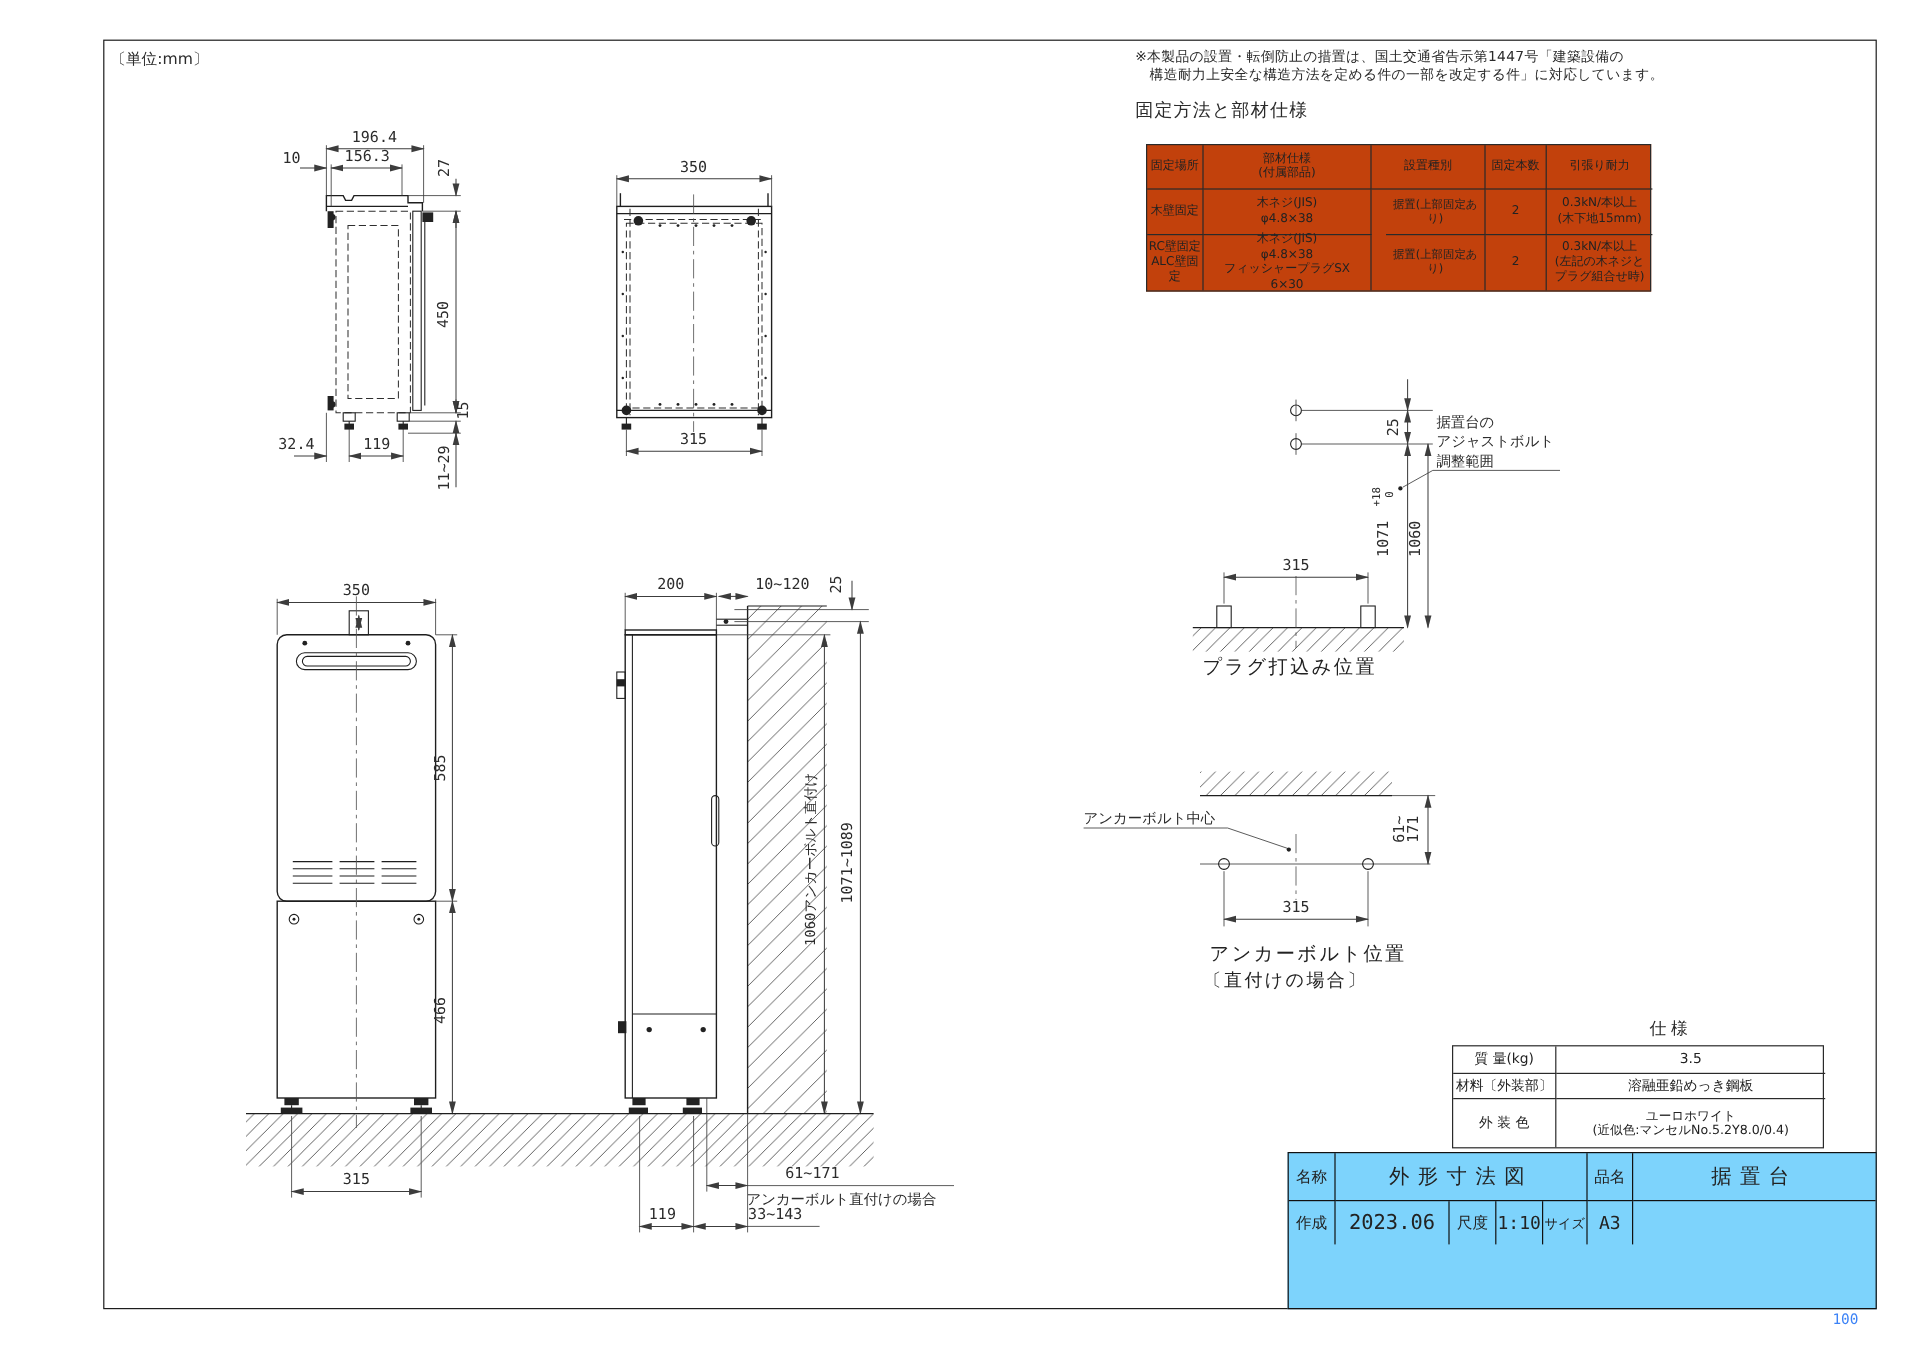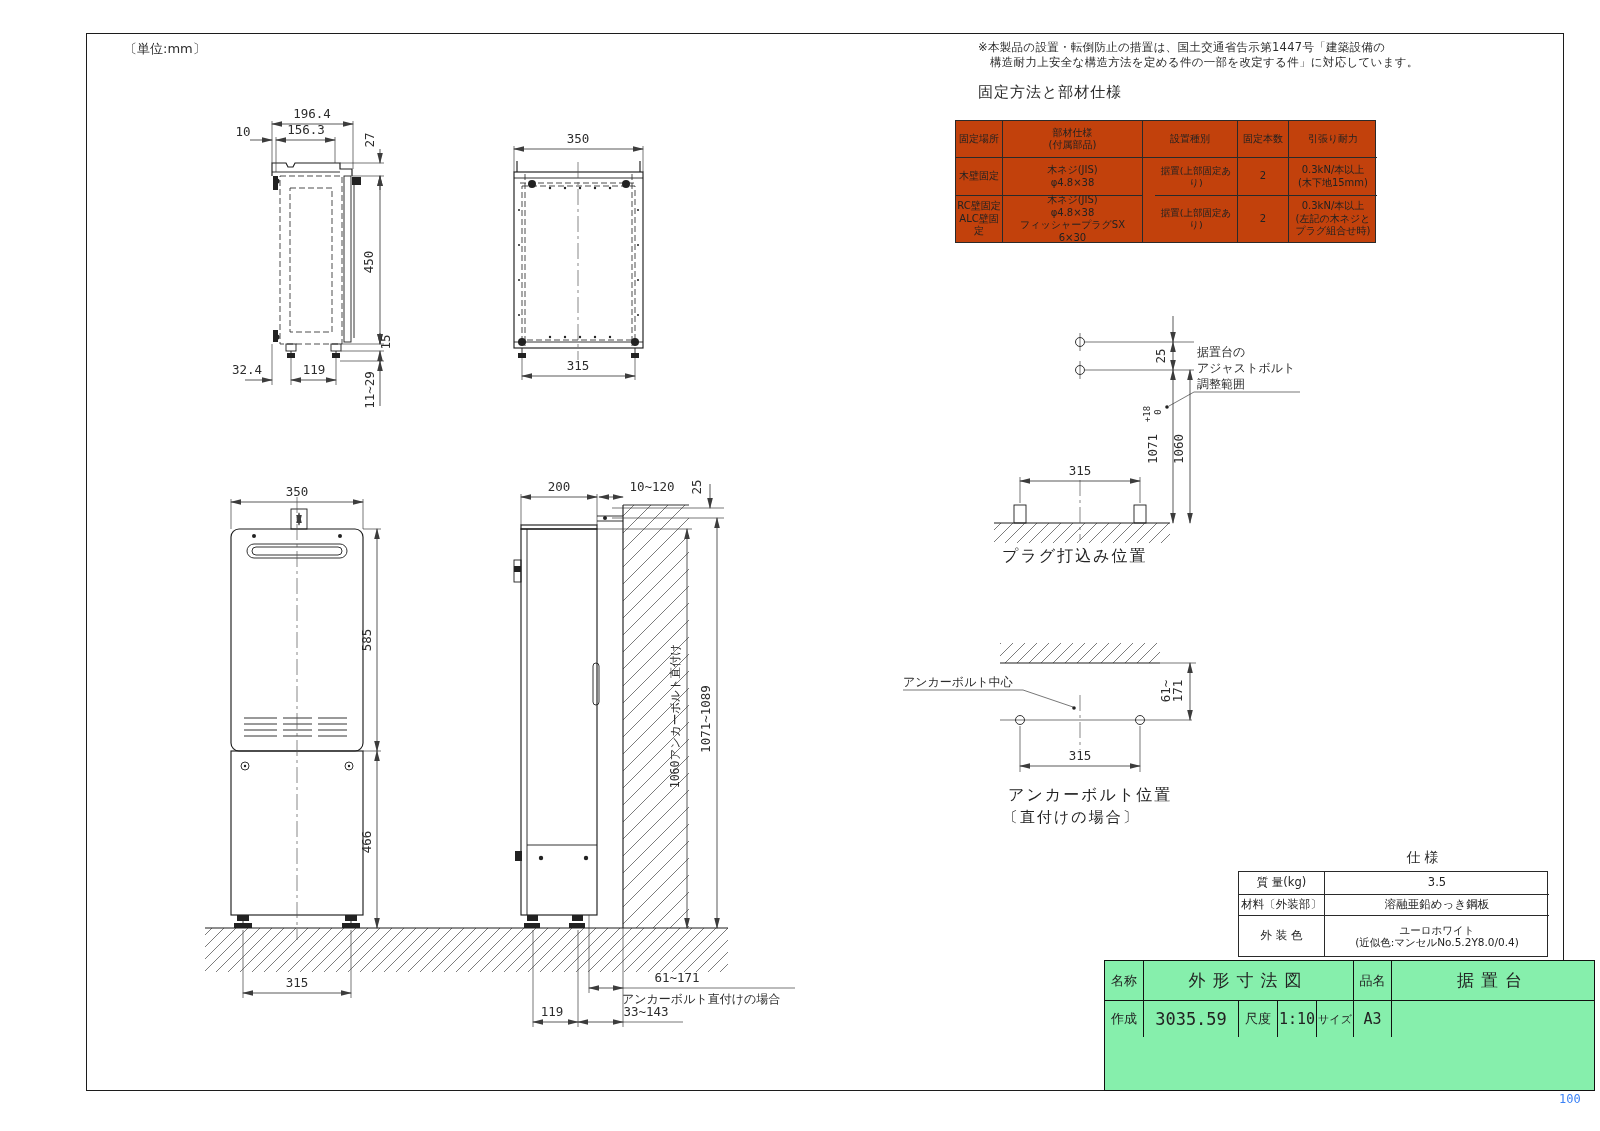--- a/index.html
+++ b/index.html
@@ -2,47 +2,47 @@
 <html><head>
 <meta charset="utf-8">
 <style>
   html,body{margin:0;padding:0;background:#fff;}
   #canvas{position:relative;width:1600px;height:1131px;background:#ffffff;overflow:hidden;
           font-family:"DejaVu Sans",sans-serif;color:#222;}
   #frame{position:absolute;left:86px;top:33px;width:1478px;height:1058px;
          border:1.6px solid #1c1c1c;box-sizing:border-box;}
   #dwg{position:absolute;left:0;top:0;width:1600px;height:1131px;z-index:1;pointer-events:none;}
   .abs{position:absolute;z-index:2;}
-  .cadtext{font-family:"DejaVu Sans","DejaVu Sans Mono",sans-serif;color:#2b2b2b;margin-left:32px;}
+  .cadtext{font-family:"DejaVu Sans","DejaVu Sans Mono",sans-serif;color:#2b2b2b;}
   
   #fixtable{left:955px;top:120px;width:421px;display:grid;
             grid-template-columns:47px 140px 95px 51px 88px;
             grid-template-rows:37px 38px 46px;
             border:1.3px solid #2a2a2a;box-sizing:border-box;background:#c2410c;}
   #fixtable .c{border-right:1px solid #2a2a2a;border-bottom:1px solid #2a2a2a;
                display:flex;align-items:center;justify-content:center;text-align:center;
                font-size:10px;line-height:1.25;white-space:pre-line;box-sizing:border-box;padding:1px;}
   #fixtable .c.last{border-right:none;}
   #fixtable .c.bot{border-bottom:none;}
   #fixtable .c.sm{font-size:9.5px;margin-left:12px;}
   
   #spectitle{left:1238px;top:849px;width:309px;text-align:center;font-size:14px;letter-spacing:4px;}
-  #spectable{left:1238px;top:871px;width:310px;display:grid;
+  #spectable{left:1210px;top:871px;width:310px;display:grid;
              grid-template-columns:86px 224px;grid-template-rows:23px 21px:40px;
              grid-template-rows:23px 21px 40px;
              border:1.3px solid #2a2a2a;box-sizing:border-box;background:#fff;}
   #spectable .c{border-right:1px solid #2a2a2a;border-bottom:1px solid #2a2a2a;
                 display:flex;align-items:center;justify-content:center;text-align:center;
                 font-size:11.5px;line-height:1.15;white-space:pre-line;box-sizing:border-box;}
   #spectable .c.last{border-right:none;}
   #spectable .c.bot{border-bottom:none;}
   #spectable .c.small{font-size:10.5px;}
   
   #tblock{left:1073px;top:960px;width:491px;height:131px;border:1.8px solid #111;
-          box-sizing:border-box;background:#86efac;display:flex;flex-direction:column;margin-left:31px;}
+          box-sizing:border-box;background:#7dd3fc;display:flex;flex-direction:column;}
   #tblock .row{display:flex;box-sizing:border-box;}
   #tblock .cell{border-right:1.2px solid #111;border-bottom:1.2px solid #111;
                 display:flex;align-items:center;justify-content:center;
                 box-sizing:border-box;text-align:center;}
   #tblock .cell.last{border-right:none;}
   #tblock .rlast .cell{border-bottom:none;}
   .lab{font-size:13px;}
   .big{font-size:17px;letter-spacing:7px;}
   .mdl{font-size:20px;font-family:"DejaVu Sans Mono","DejaVu Sans",monospace;letter-spacing:1px;}
   .co{font-size:25px;font-weight:bold;letter-spacing:1px;}
@@ -407,21 +407,21 @@
 
   <div class="abs" id="tblock">
     <div class="row" style="height:40px">
       <div class="cell lab" style="width:39px">名称</div>
       <div class="cell big" style="width:210px">外形寸法図</div>
       <div class="cell lab" style="width:38px">品名</div>
       <div class="cell big last" style="flex:1">据置台</div>
     </div>
     <div class="row rlast" style="height:36px">
       <div class="cell lab" style="width:39px">作成</div>
-      <div class="cell" style="width:95px;font-size:17px;font-family:'DejaVu Sans Mono',monospace">3035.59</div>
+      <div class="cell" style="width:95px;font-size:17px;font-family:'DejaVu Sans Mono',monospace">2023.06</div>
       <div class="cell lab" style="width:39px">尺度</div>
       <div class="cell" style="width:39px;font-size:15px;font-family:'DejaVu Sans Mono',monospace">1:10</div>
       <div class="cell" style="width:37px;font-size:11px">サイズ</div>
       <div class="cell" style="width:38px;font-size:15px;font-family:'DejaVu Sans Mono',monospace">A3</div>
     </div>
   </div>
 
   <div class="abs cadtext" id="pagenum">100</div>
 </div>
 

